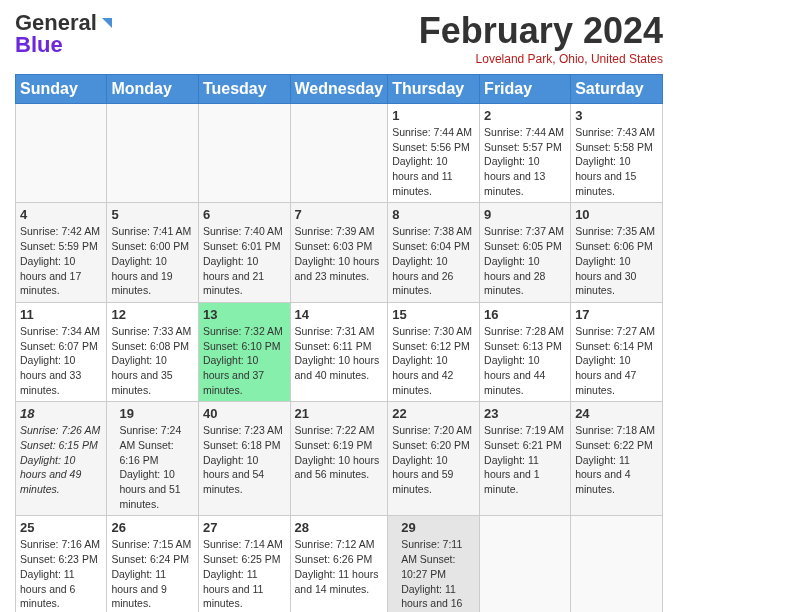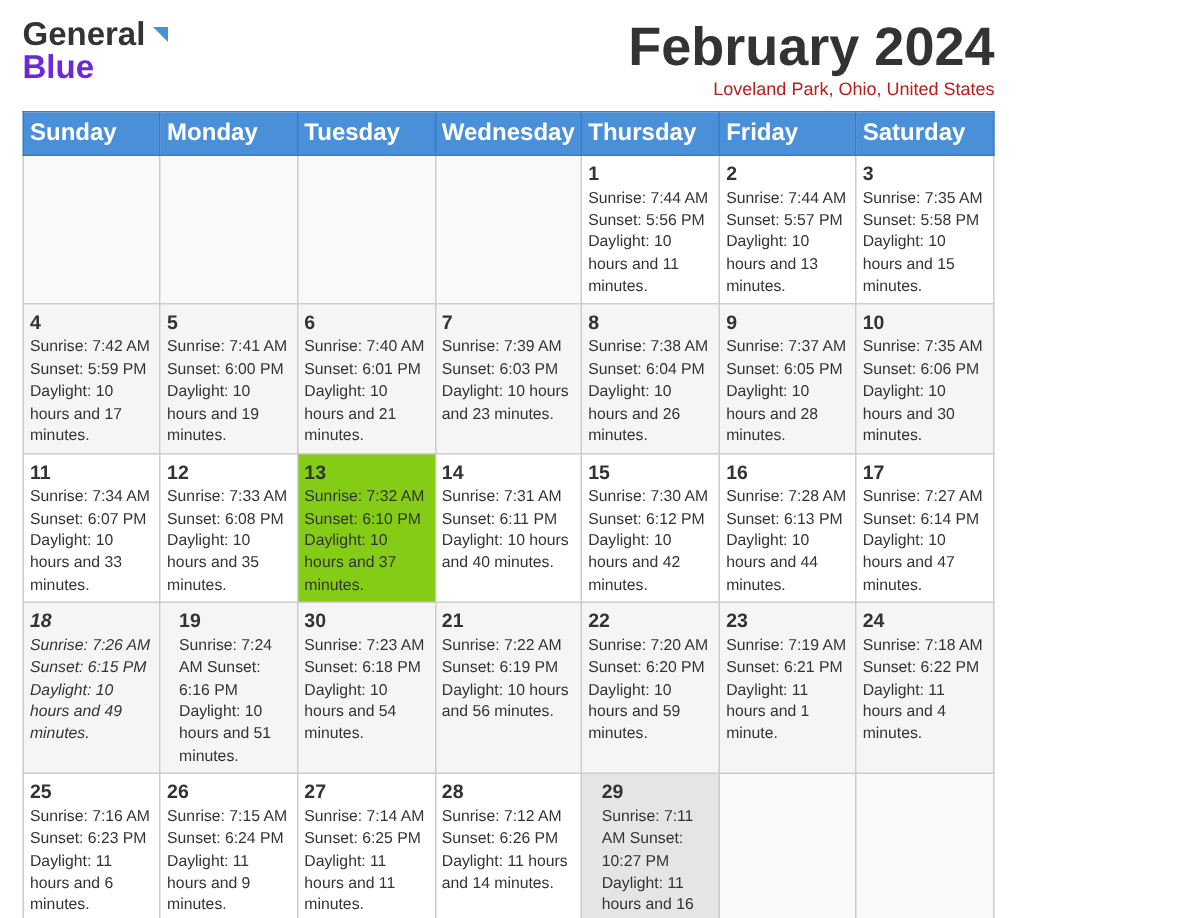--- a/index.html
+++ b/index.html
@@ -68,21 +68,21 @@
           </td>
           <td style="background-color: rgb(255, 255, 255);">
             <span class="day-num">2</span>
             <div class="day-info">Sunrise: 7:44 AM
 Sunset: 5:57 PM
 Daylight: 10 hours
 and 13 minutes.</div>
           </td>
           <td style="background-color: rgb(255, 255, 255);">
             <span class="day-num">3</span>
-            <div class="day-info">Sunrise: 7:35 AM
+            <div class="day-info">Sunrise: 7:43 AM
 Sunset: 5:58 PM
 Daylight: 10 hours
 and 15 minutes.</div>
           </td>
         </tr>
         <tr>
           <td style="background-color: rgb(245, 245, 245);">
             <span class="day-num">4</span>
             <div class="day-info">Sunrise: 7:42 AM
 Sunset: 5:59 PM
@@ -140,21 +140,21 @@
 Daylight: 10 hours
 and 33 minutes.</div>
           </td>
           <td style="background-color: rgb(255, 255, 255);">
             <span class="day-num">12</span>
             <div class="day-info">Sunrise: 7:33 AM
 Sunset: 6:08 PM
 Daylight: 10 hours
 and 35 minutes.</div>
           </td>
-          <td style="background-color: #84cc16;">
+          <td style="background-color: #86efac;">
             <span class="day-num">13</span>
             <div class="day-info">Sunrise: 7:32 AM
 Sunset: 6:10 PM
 Daylight: 10 hours
 and 37 minutes.</div>
           </td>
           <td style="background-color: rgb(255, 255, 255);">
             <span class="day-num">14</span>
             <div class="day-info">Sunrise: 7:31 AM
 Sunset: 6:11 PM
@@ -192,21 +192,21 @@
 and 49 minutes.</div>
           </td>
           <td style="background-color: rgb(245, 245, 245); padding-left: 12px;">
             <span class="day-num">19</span>
             <div class="day-info">Sunrise: 7:24 AM
 Sunset: 6:16 PM
 Daylight: 10 hours
 and 51 minutes.</div>
           </td>
           <td style="background-color: rgb(245, 245, 245);">
-            <span class="day-num">30</span>
+            <span class="day-num">40</span>
             <div class="day-info">Sunrise: 7:23 AM
 Sunset: 6:18 PM
 Daylight: 10 hours
 and 54 minutes.</div>
           </td>
           <td style="background-color: rgb(245, 245, 245); margin-left: 36px;">
             <span class="day-num">21</span>
             <div class="day-info">Sunrise: 7:22 AM
 Sunset: 6:19 PM
 Daylight: 10 hours

